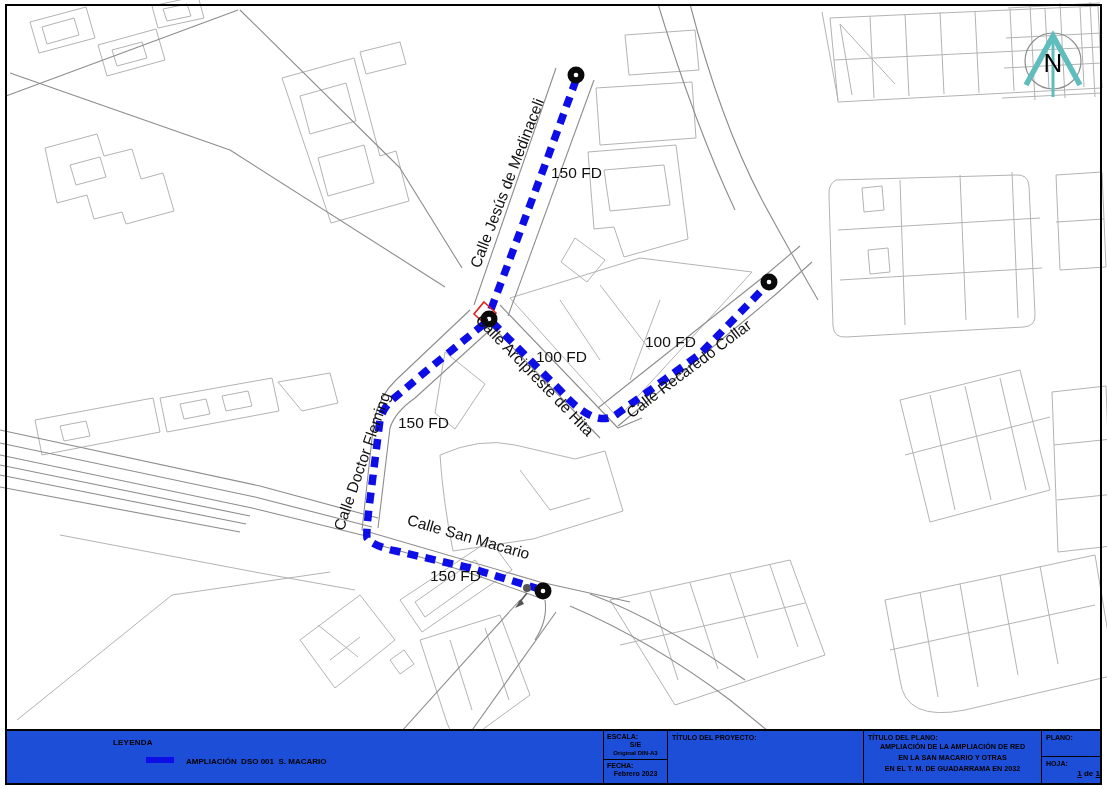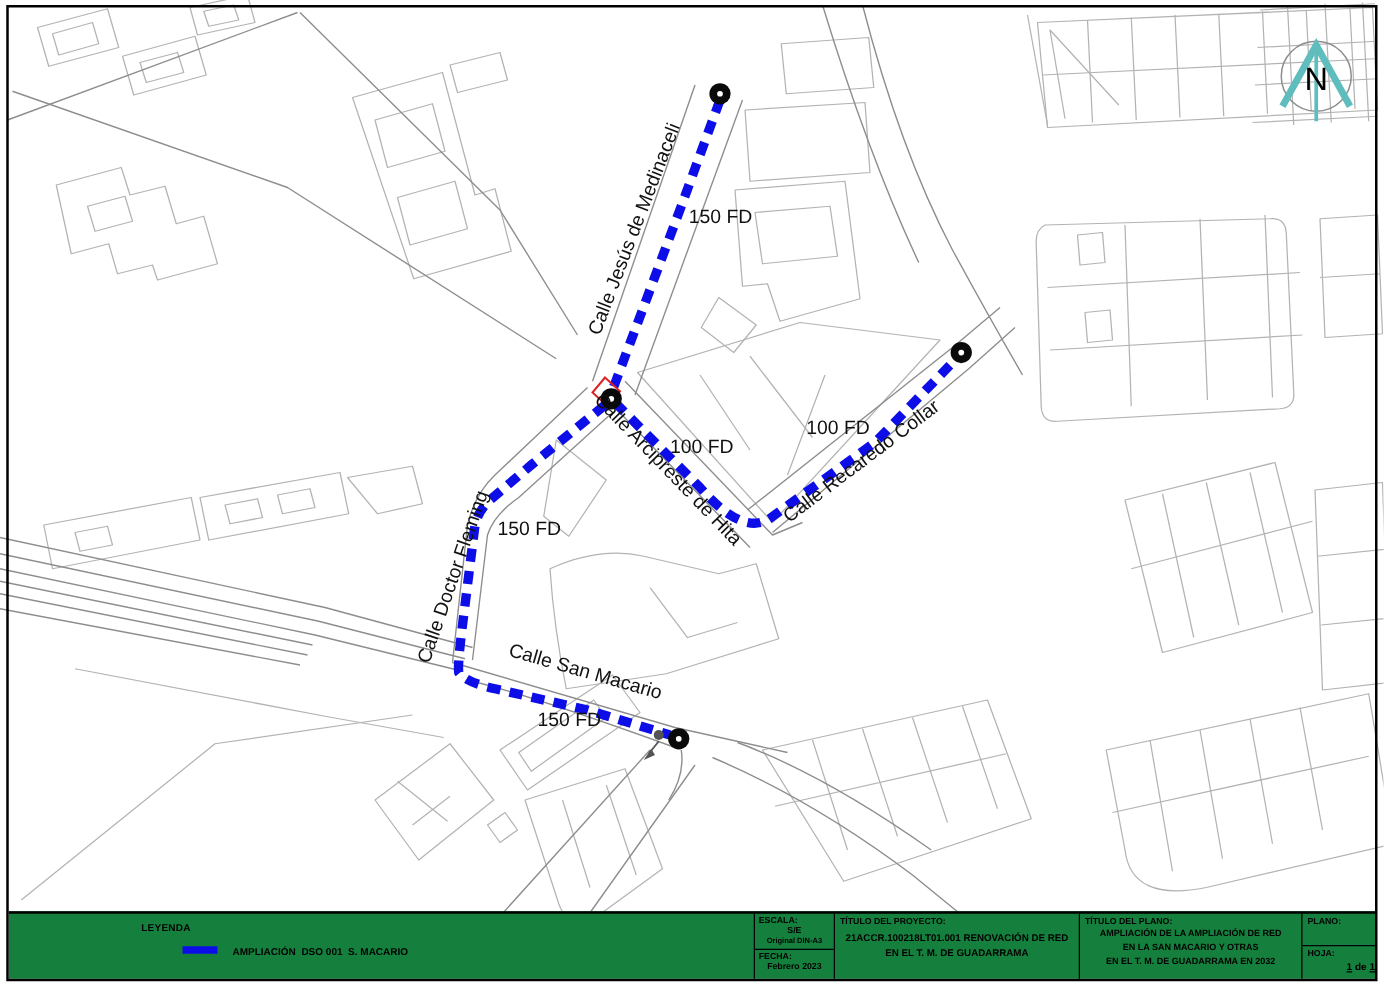--- a/index.html
+++ b/index.html
@@ -3,21 +3,21 @@
 <meta charset="utf-8">
 <style>
   html,body{margin:0;padding:0;background:#ffffff;}
   body{font-family:"Liberation Sans", sans-serif;}
   #page{position:relative;width:1107px;height:789px;background:#ffffff;overflow:hidden;}
   #frame{position:absolute;left:5px;top:4px;right:5px;bottom:4px;border:2.5px solid #000;pointer-events:none;z-index:30;}
   svg#mapsvg{position:absolute;left:0;top:0;}
   
   #titleblock{
     position:absolute;left:7px;right:7px;bottom:6px;height:52px;
-    border-top:2px solid #000;background:#15803d;display:flex;z-index:20;
+    border-top:2px solid #000;background:#1d4ed8;display:flex;z-index:20;
     font-family:"Liberation Sans", sans-serif;color:#000;
   }
   .tb-cell{position:relative;border-left:1.5px solid #000;box-sizing:border-box;height:100%;}
   .tb-cell:first-child{border-left:none;}
   #cell-legend{width:596px;}
   #cell-escala{width:64px;font-size:7px;font-weight:bold;}
   #cell-proyecto{width:196px;}
   #cell-plano{width:178px;}
   #cell-num{flex:1;}
   .legend-title{position:absolute;left:106px;top:7px;font-size:8px;font-weight:bold;letter-spacing:.2px;}
@@ -223,24 +223,20 @@
         <div class="esc-small">Original DIN-A3</div>
       </div>
       <div class="esc-bot">
         <div class="esc-line1">FECHA:</div>
         <div class="esc-center">Febrero 2023</div>
       </div>
     </div>
 
     <div class="tb-cell" id="cell-proyecto">
       <div class="tb-label">TÍTULO DEL PROYECTO:</div>
-      <div class="tb-lines">
-        <div>21ACCR.100218LT01.001 RENOVACIÓN DE RED</div>
-        <div>EN EL T. M. DE GUADARRAMA</div>
-      </div>
     </div>
 
     <div class="tb-cell" id="cell-plano">
       <div class="tb-label">TÍTULO DEL PLANO:</div>
       <div class="tb-lines three">
         <div>AMPLIACIÓN DE LA AMPLIACIÓN DE RED</div>
         <div>EN LA SAN MACARIO Y OTRAS</div>
         <div>EN EL T. M. DE GUADARRAMA EN 2032</div>
       </div>
     </div>

